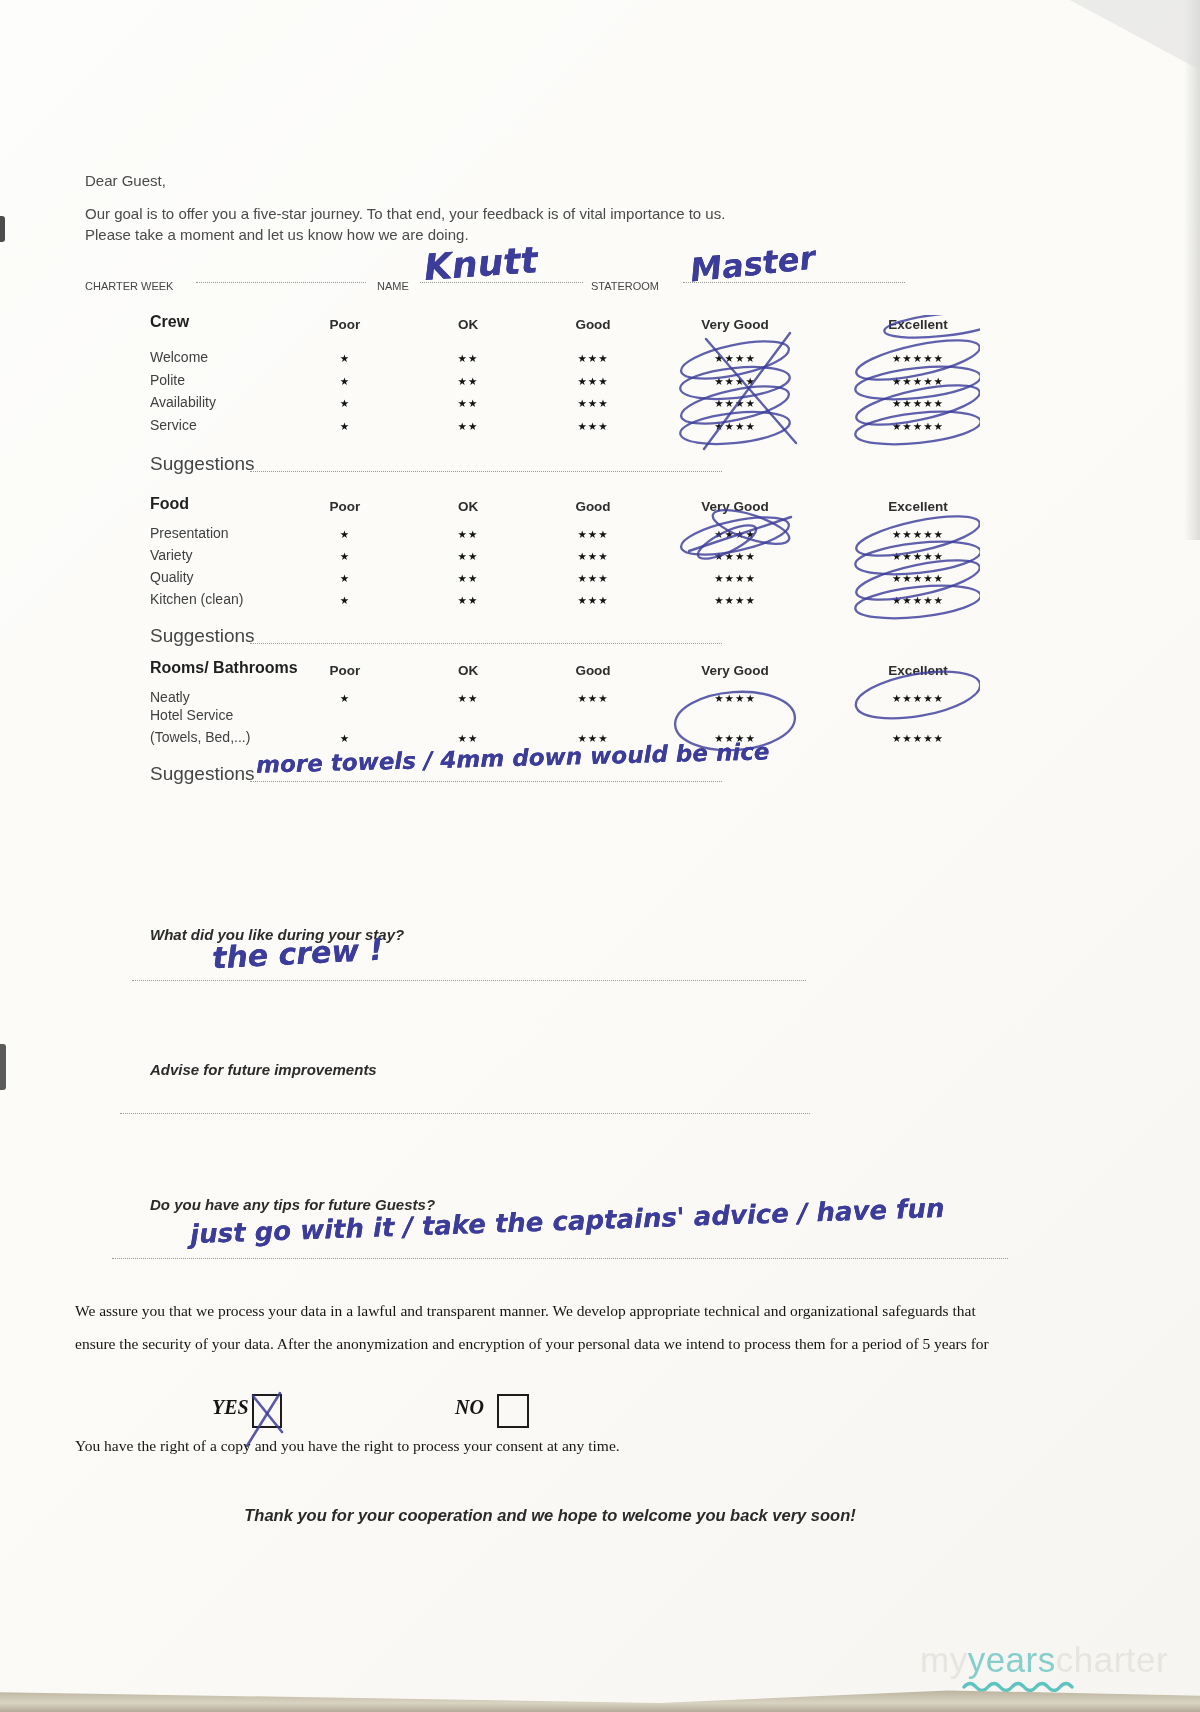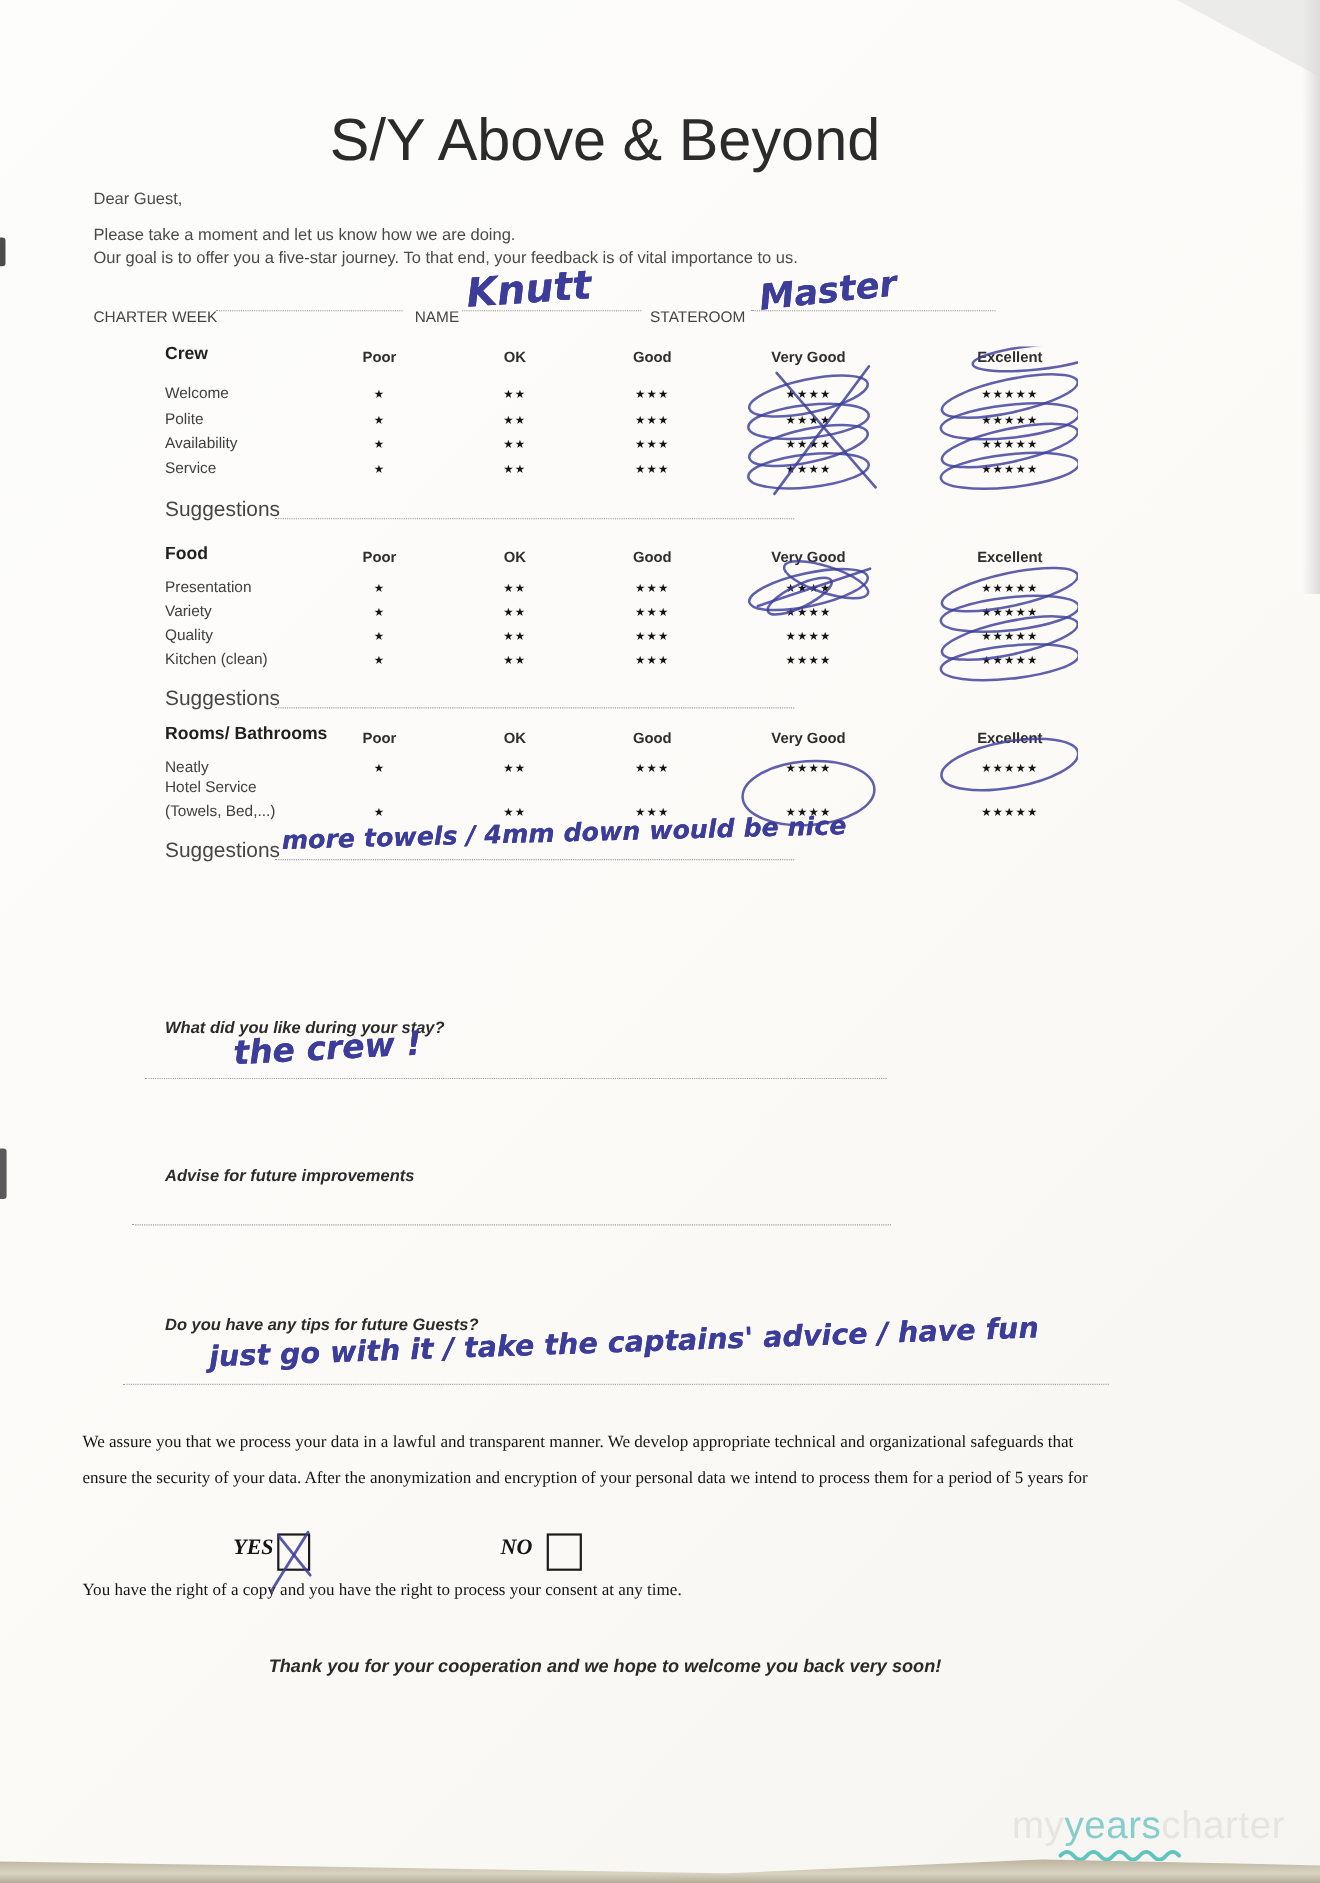--- a/index.html
+++ b/index.html
@@ -4,21 +4,21 @@
 <style>
   html,body{margin:0;padding:0;background:#e8e8e6;}
   #photo{position:relative;width:1200px;height:1712px;overflow:hidden;background:#efefed;
          font-family:"Liberation Sans",sans-serif;}
   #paper{position:absolute;inset:0;background:linear-gradient(135deg,#fdfdfb 0%,#fbfaf7 55%,#f6f5f1 100%);}
   .abs{position:absolute;}
   
   .title{left:150px;top:96px;width:800px;text-align:center;font-size:54px;color:#2b2b2b;letter-spacing:0;}
   .salut{left:85px;top:172px;font-size:15px;color:#4a4a4a;}
   .intro{left:85px;top:203px;font-size:15px;color:#4a4a4a;line-height:21px;}
-  .lbl{font-size:14px;color:#454545;}
+  .lbl{font-size:11px;color:#454545;}
   .dots{border-bottom:1.5px dotted #9a9a98;height:20px;}
   .sec-title{position:absolute;font-size:16px;font-weight:bold;color:#1f1f1f;}
   .col-head{position:absolute;width:124px;text-align:center;font-size:13.5px;font-weight:bold;color:#2e2e2e;}
   .row-label{position:absolute;font-size:14px;color:#3f3f3f;}
   .stars{position:absolute;width:94px;text-align:center;font-size:10.5px;letter-spacing:1px;color:#141414;}
   .sug-label{position:absolute;left:0;top:0;font-size:19px;color:#454545;}
   .sug-line{position:absolute;left:100px;top:-2px;width:472px;border-bottom:1.5px dotted #9a9a98;height:20px;}
   .q-label{font-size:15px;font-style:italic;font-weight:bold;color:#2b2b2b;}
   .ans-line{border-bottom:1.5px dotted #9a9a98;height:18px;}
   
@@ -45,25 +45,24 @@
               background:linear-gradient(to bottom,#a89f88,#d9d3c2 70%,#b3ab96);
               clip-path:polygon(0 34%,55% 70%,79% 28%,100% 46%,100% 100%,0 100%);}
   svg.anno{position:absolute;left:0;top:0;pointer-events:none;}
 </style>
 </head>
 <body>
 
 <div id="photo">
   <div id="paper">
 
-    <div class="abs title">S/Y Above &amp; Beyond</div>
     <div class="abs salut">Dear Guest,</div>
     <div class="abs intro">
+      <div>Our goal is to offer you a five-star journey. To that end, your feedback is of vital importance to us.</div>
       <div>Please take a moment and let us know how we are doing.</div>
-      <div>Our goal is to offer you a five-star journey. To that end, your feedback is of vital importance to us.</div>
     </div>
 
     <div class="abs lbl" style="left:85px;top:280px;">CHARTER WEEK</div>
     <div class="abs dots" style="left:196px;top:262px;width:170px;"></div>
     <div class="abs lbl" style="left:377px;top:280px;">NAME</div>
     <div class="abs dots" style="left:420px;top:262px;width:163px;"></div>
     <div class="abs ink" style="left:424px;top:243px;font-size:36px;transform:rotate(-4deg);">Knutt</div>
     <div class="abs lbl" style="left:591px;top:280px;">STATEROOM</div>
     <div class="abs dots" style="left:683px;top:262px;width:222px;"></div>
     <div class="abs ink" style="left:690px;top:245px;font-size:32px;transform:rotate(-6deg);">Master</div>

